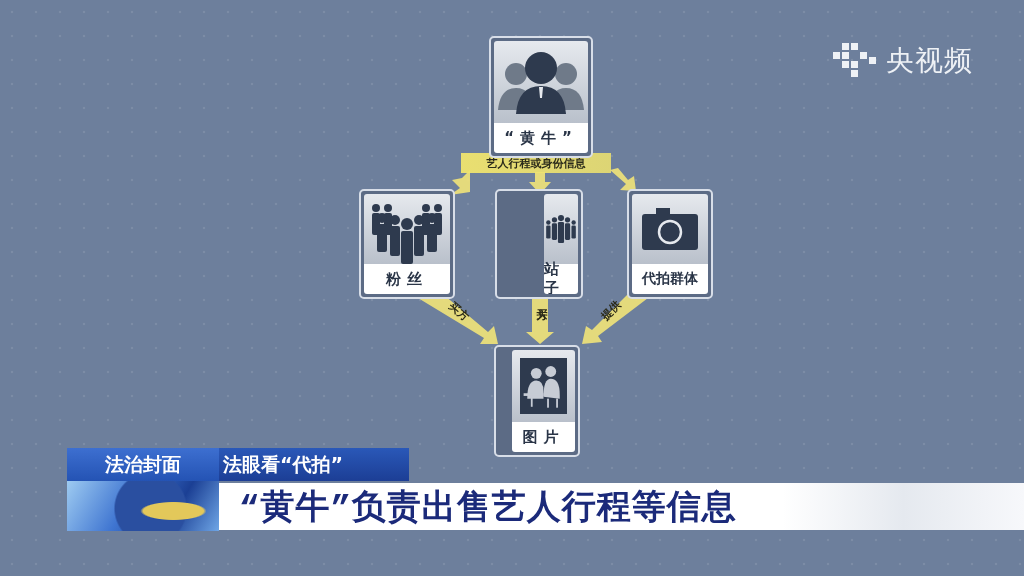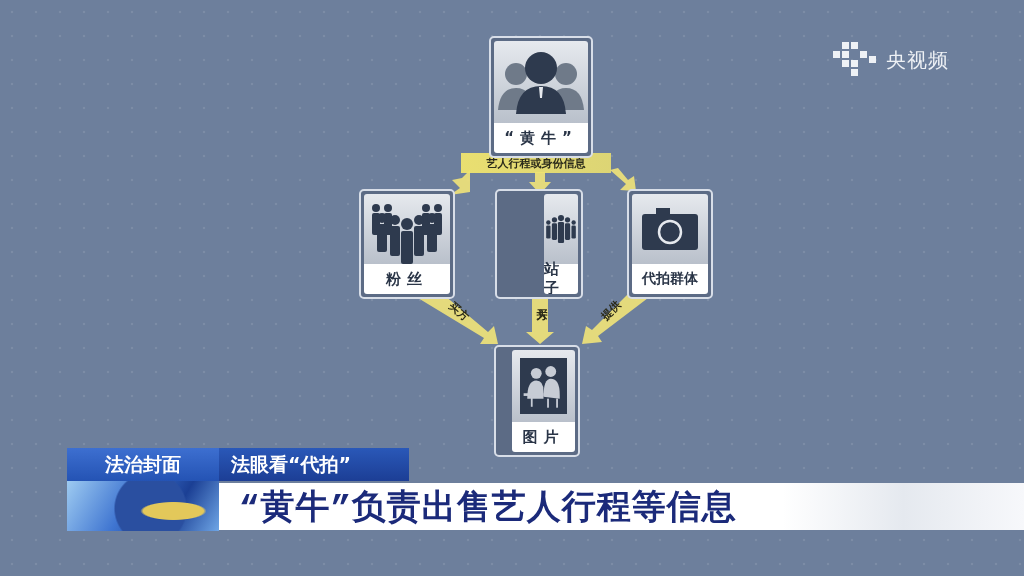--- a/index.html
+++ b/index.html
@@ -50,35 +50,35 @@
     display:flex; align-items:center; justify-content:center;
   }
   .arrow-text {
     position:absolute;
     font-size:11px; font-weight:bold; color:#2b2a18;
   }
   .logo {
     position:absolute; left:832px; top:42px;
     display:flex; align-items:center; gap:8px;
   }
-  .logo-text { color:#eef1f5; font-size:20px; letter-spacing:1px; }
+  .logo-text { color:#eef1f5; font-size:28px; letter-spacing:1px; }
   .lower {
     position:absolute; left:67px; top:448px; width:957px; height:84px;
   }
   .tag1 {
     position:absolute; left:0; top:0; width:152px; height:33px;
     background:linear-gradient(#3d6fd0, #2453b4);
     color:#fff; font-size:19px; font-weight:bold;
     display:flex; align-items:center; justify-content:center;
   }
   .tag2 {
     position:absolute; left:152px; top:0; width:190px; height:33px;
     background:linear-gradient(#2a58b8, #1c3e95);
     color:#fff; font-size:19px; font-weight:bold;
-    display:flex; align-items:center; padding-left:12px;
+    display:flex; align-items:center; padding-left:4px;
   }
   .globe {
     position:absolute; left:0; top:33px; width:152px; height:50px;
     background:
       radial-gradient(ellipse at 70% 60%, #e3c85a 0 20%, transparent 22%),
       radial-gradient(circle at 55% 55%, #2a4fa0 0 40%, transparent 42%),
       linear-gradient(120deg, #9ecbf1 0%, #3f75d1 40%, #1b3f94 70%, #6fa6e6 100%);
   }
   .headline {
     position:absolute; left:152px; top:35px; width:805px; height:47px;

